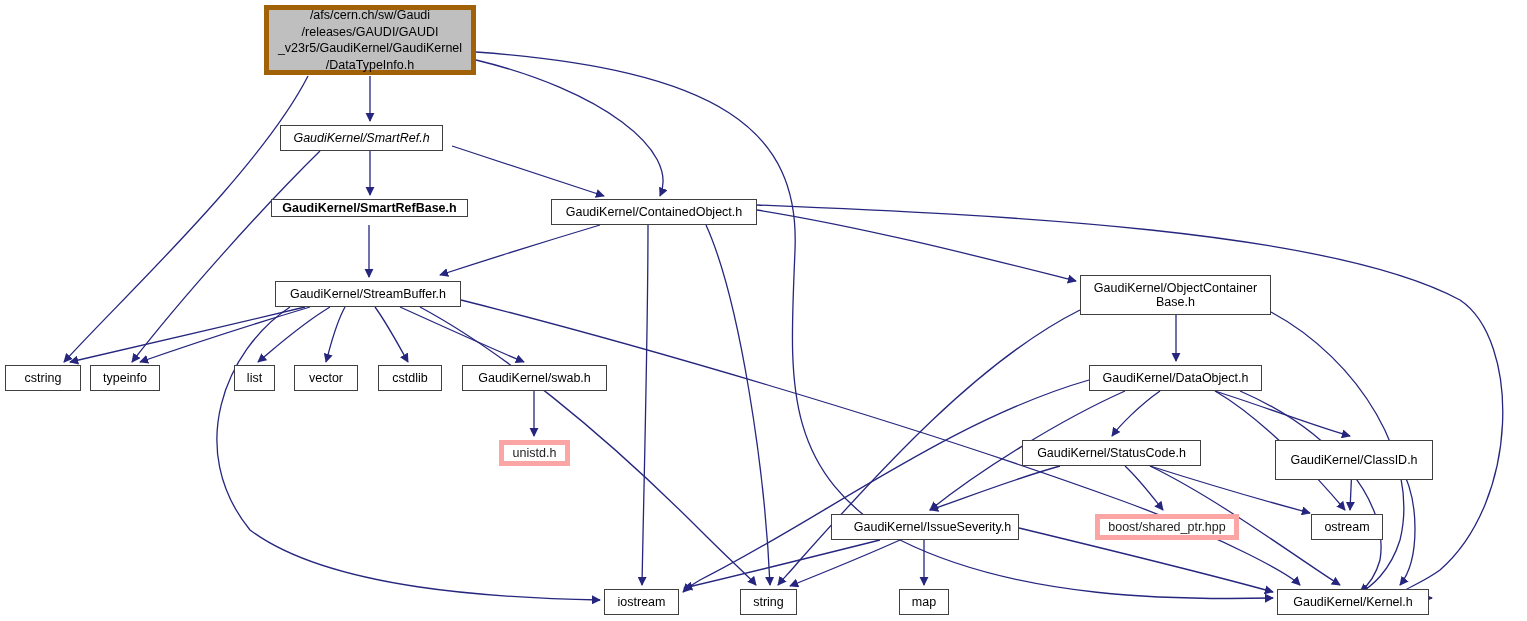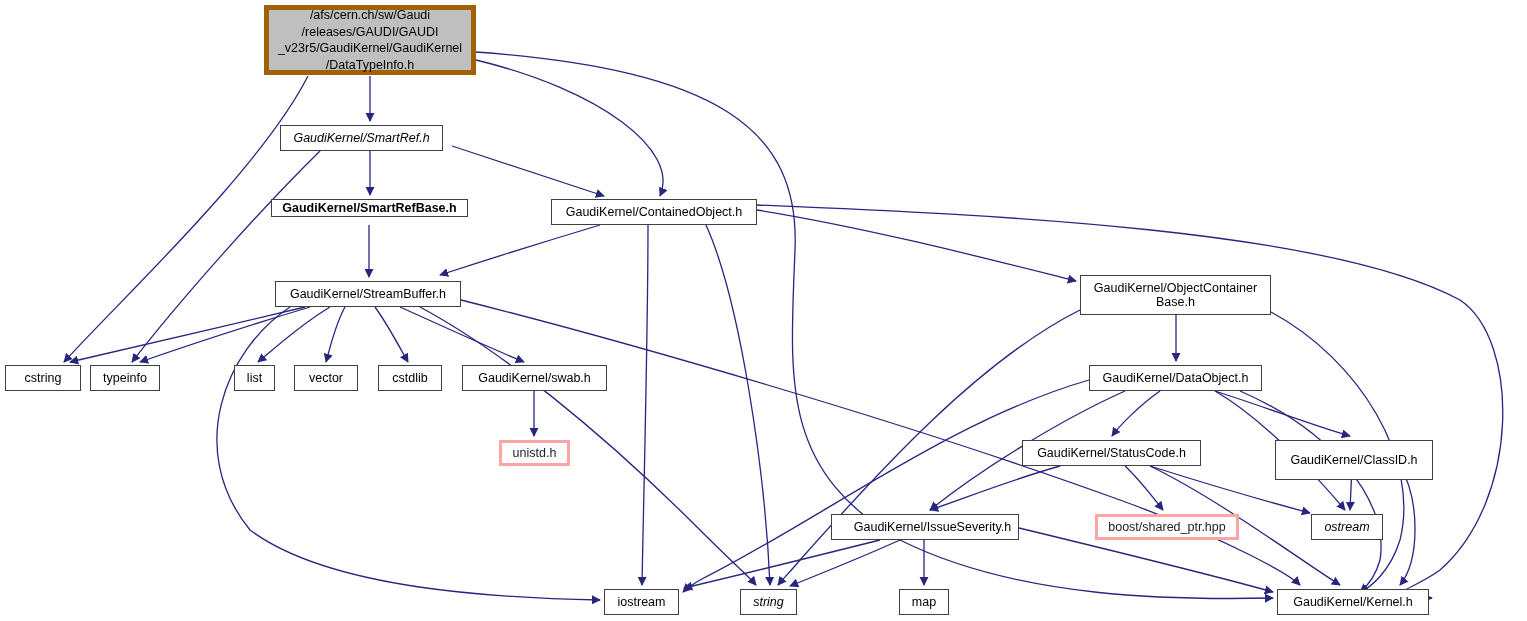--- a/index.html
+++ b/index.html
@@ -24,21 +24,21 @@
     white-space:pre-line;
     z-index:5;
   }
   .node.root{
     background:#bfbfbf;
     border:5px solid #a16207;
     font-size:12.5px;
     line-height:16.5px;
   }
   .node.sys{
-    border:3px solid #fca5a5;
+    border:5px solid #fca5a5;
     color:#222222;
   }
   .node .lbl{display:block;padding:0 6px;}
 </style>
 </head>
 <body>
 
 <div id="canvas">
   <svg id="edges" viewBox="0 0 1527 621" xmlns="http://www.w3.org/2000/svg">
     <defs>
@@ -107,19 +107,19 @@
       <div class="node" style="left: 234px; top: 365px; width: 41px; height: 26px;"><span class="lbl">list</span></div>
       <div class="node" style="left: 294px; top: 365px; width: 64px; height: 26px;"><span class="lbl">vector</span></div>
       <div class="node" style="left: 378px; top: 365px; width: 64px; height: 26px;"><span class="lbl">cstdlib</span></div>
       <div class="node" style="left: 462px; top: 365px; width: 145px; height: 26px;"><span class="lbl">GaudiKernel/swab.h</span></div>
       <div class="node" style="left: 1089px; top: 365px; width: 173px; height: 26px;"><span class="lbl">GaudiKernel/DataObject.h</span></div>
       <div class="node sys" style="left: 499px; top: 440px; width: 71px; height: 26px;"><span class="lbl">unistd.h</span></div>
       <div class="node" style="left: 1022px; top: 440px; width: 179px; height: 26px;"><span class="lbl">GaudiKernel/StatusCode.h</span></div>
       <div class="node" style="left: 1275px; top: 440px; width: 158px; height: 40px;"><span class="lbl">GaudiKernel/ClassID.h</span></div>
       <div class="node" style="left: 831px; top: 514px; width: 188px; height: 26px; padding-left: 15px;"><span class="lbl">GaudiKernel/IssueSeverity.h</span></div>
       <div class="node sys" style="left: 1095px; top: 514px; width: 144px; height: 26px;"><span class="lbl">boost/shared_ptr.hpp</span></div>
-      <div class="node" style="left: 1311px; top: 514px; width: 72px; height: 26px; font-style: italic;"><span class="lbl">ostream</span></div>
+      <div class="node" style="left: 1311px; top: 514px; width: 72px; height: 26px;"><span class="lbl">ostream</span></div>
       <div class="node" style="left: 604px; top: 589px; width: 75px; height: 26px;"><span class="lbl">iostream</span></div>
-      <div class="node" style="left: 740px; top: 589px; width: 57px; height: 26px; font-style: italic;"><span class="lbl">string</span></div>
+      <div class="node" style="left: 740px; top: 589px; width: 57px; height: 26px;"><span class="lbl">string</span></div>
       <div class="node" style="left: 899px; top: 589px; width: 50px; height: 26px;"><span class="lbl">map</span></div>
       <div class="node" style="left: 1277px; top: 589px; width: 152px; height: 26px;"><span class="lbl">GaudiKernel/Kernel.h</span></div>
     </div>
 </div>
 
 </body></html>

